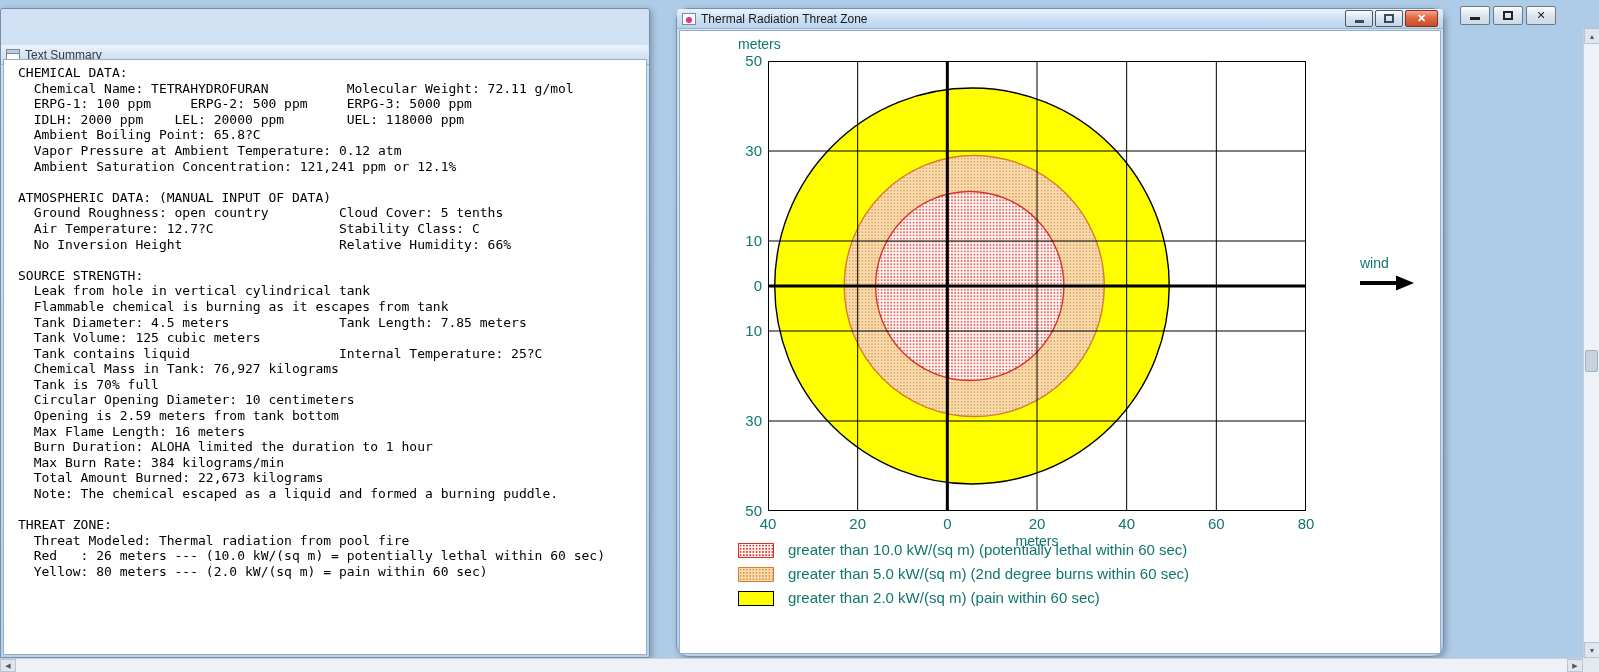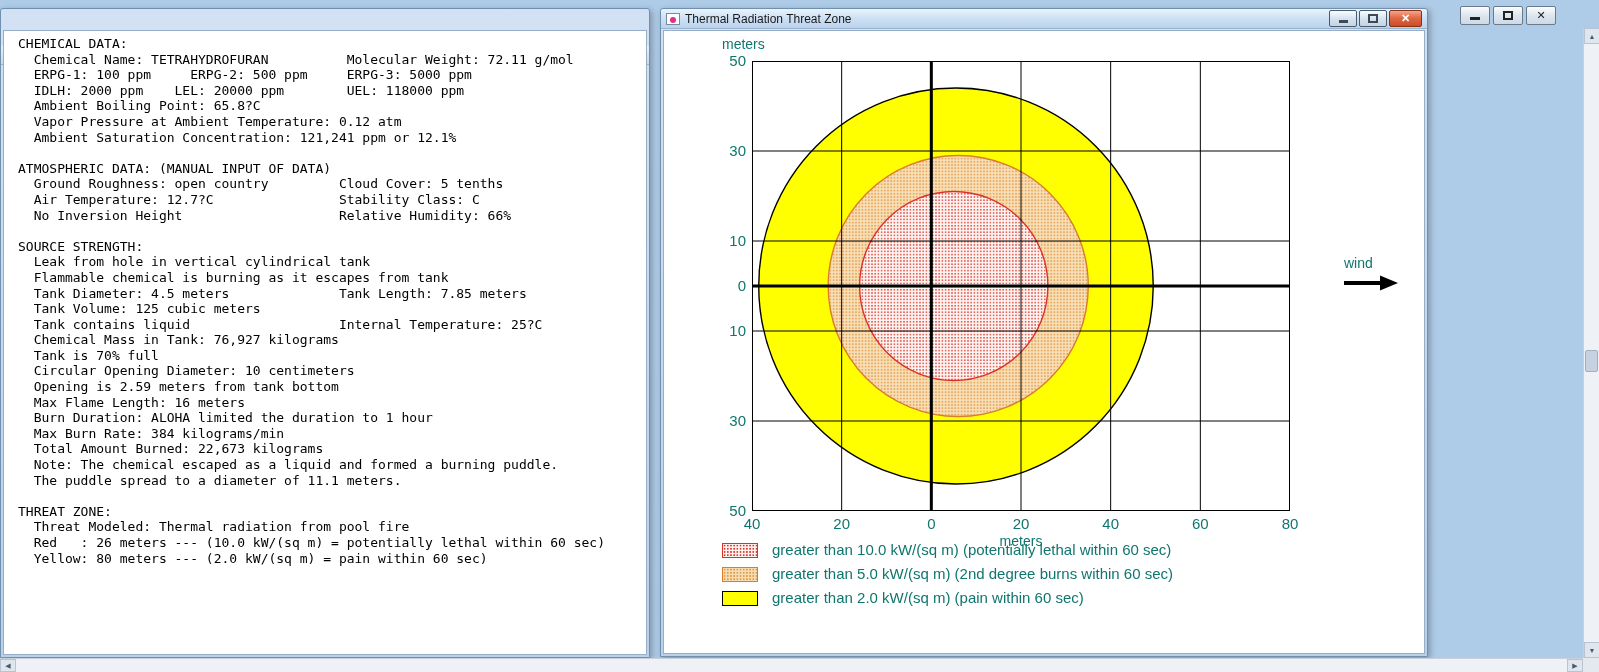--- a/index.html
+++ b/index.html
@@ -4,21 +4,21 @@
 <style>
   * { margin:0; padding:0; box-sizing:border-box; }
   html,body { width:1599px; height:672px; }
   body { font-family:"Liberation Sans","DejaVu Sans",sans-serif; }
 
   .mdi { position:relative; width:1599px; height:672px; background:#aecbe7; overflow:hidden; }
 
   .window { position:absolute; background:linear-gradient(#d2e2f4,#b9d1ea); border:1px solid #7090b0;
             border-radius:3px 3px 0 0; box-shadow:2px 2px 6px rgba(0,0,0,0.28); }
   .win-left  { left:0px;   top:8px; width:650px; height:650px; z-index:2; }
-  .win-right { left:660px; top:8px; width:768px; height:649px; z-index:5; }
+  .win-right { left:676px; top:8px; width:768px; height:649px; z-index:5;border-radius:12px; }
 
   .titlebar { height:20px; display:flex; align-items:center; padding:0 5px; gap:5px;
               border-radius:3px 3px 0 0; font-size:12px; color:#1a1a1a;
               background:linear-gradient(#eaf3fc,#cfe2f5 45%,#bad3ee); border-bottom:1px solid #9ab4d0; }
   .titlebar.inactive { background:linear-gradient(#eef4fb,#d9e6f4 45%,#c9daee); color:#3a3a3a;margin-top:36px; }
   .title-text { white-space:nowrap; overflow:hidden; }
 
   .doc-icon, .chart-icon { width:14px; height:12px; background:#fff; border:1px solid #7a8a9a; position:relative; flex:none; }
   .doc-icon::before { content:""; position:absolute; left:0; top:0; right:0; height:3px; background:#b8cce4; border-bottom:1px solid #7a8a9a; }
   .chart-icon::after { content:""; position:absolute; left:3px; top:3px; width:6px; height:6px; border-radius:50%; background:#e0308a; }
@@ -30,21 +30,21 @@
   .cap-btn.close { width:33px; background:linear-gradient(#f5a58c,#e06a46 45%,#c94c28);
                    border-color:#8a3015; color:#fff; font-size:11px; font-weight:bold; }
   .glyph-min { width:9px; height:3px; background:#3a4a5a; align-self:flex-end; margin:0 auto 3px auto; }
   .glyph-max { width:10px; height:9px; border:2px solid #3a4a5a; }
 
   .win-body { position:absolute; left:2px; right:2px; top:21px; bottom:2px; background:#fff;
               border:1px solid #96aec8; overflow:hidden; }
 
   
   .text-body { padding:5px 0 0 14px; font-family:"DejaVu Sans Mono","Liberation Mono",monospace;
-               font-size:13px; color:#000; }
+               font-size:13px; color:#000;margin-top:29px; }
   .tline { white-space:pre; height:15.6px; line-height:15.6px; }
 
   
   .plot-body { font-size:14px; color:#0f766e; }
   #plot-svg { position:absolute; left:88px; top:30px; width:538px; height:450px; }
   .y-axis-title { position:absolute; left:58px; top:5px; font-size:14px; }
   .x-axis-title { position:absolute; left:327px; top:502px; width:60px; text-align:center; font-size:14px; }
   .ytick { position:absolute; left:36px; width:46px; text-align:right; font-size:15px; }
   .xtick { position:absolute; width:44px; text-align:center; top:484px; font-size:15px; }
 
@@ -108,21 +108,20 @@
         <div class="tline">  Tank contains liquid                   Internal Temperature: 25?C</div>
         <div class="tline">  Chemical Mass in Tank: 76,927 kilograms</div>
         <div class="tline">  Tank is 70% full</div>
         <div class="tline">  Circular Opening Diameter: 10 centimeters</div>
         <div class="tline">  Opening is 2.59 meters from tank bottom</div>
         <div class="tline">  Max Flame Length: 16 meters</div>
         <div class="tline">  Burn Duration: ALOHA limited the duration to 1 hour</div>
         <div class="tline">  Max Burn Rate: 384 kilograms/min</div>
         <div class="tline">  Total Amount Burned: 22,673 kilograms</div>
         <div class="tline">  Note: The chemical escaped as a liquid and formed a burning puddle.</div>
-        <div class="tline">  The puddle spread to a diameter of 11.1 meters.</div>
         <div class="tline"> </div>
         <div class="tline">THREAT ZONE:</div>
         <div class="tline">  Threat Modeled: Thermal radiation from pool fire</div>
         <div class="tline">  Red   : 26 meters --- (10.0 kW/(sq m) = potentially lethal within 60 sec)</div>
         <div class="tline">  Yellow: 80 meters --- (2.0 kW/(sq m) = pain within 60 sec)</div>
       </div>
   </div>
 
   <div class="window win-right">
     <div class="titlebar">

